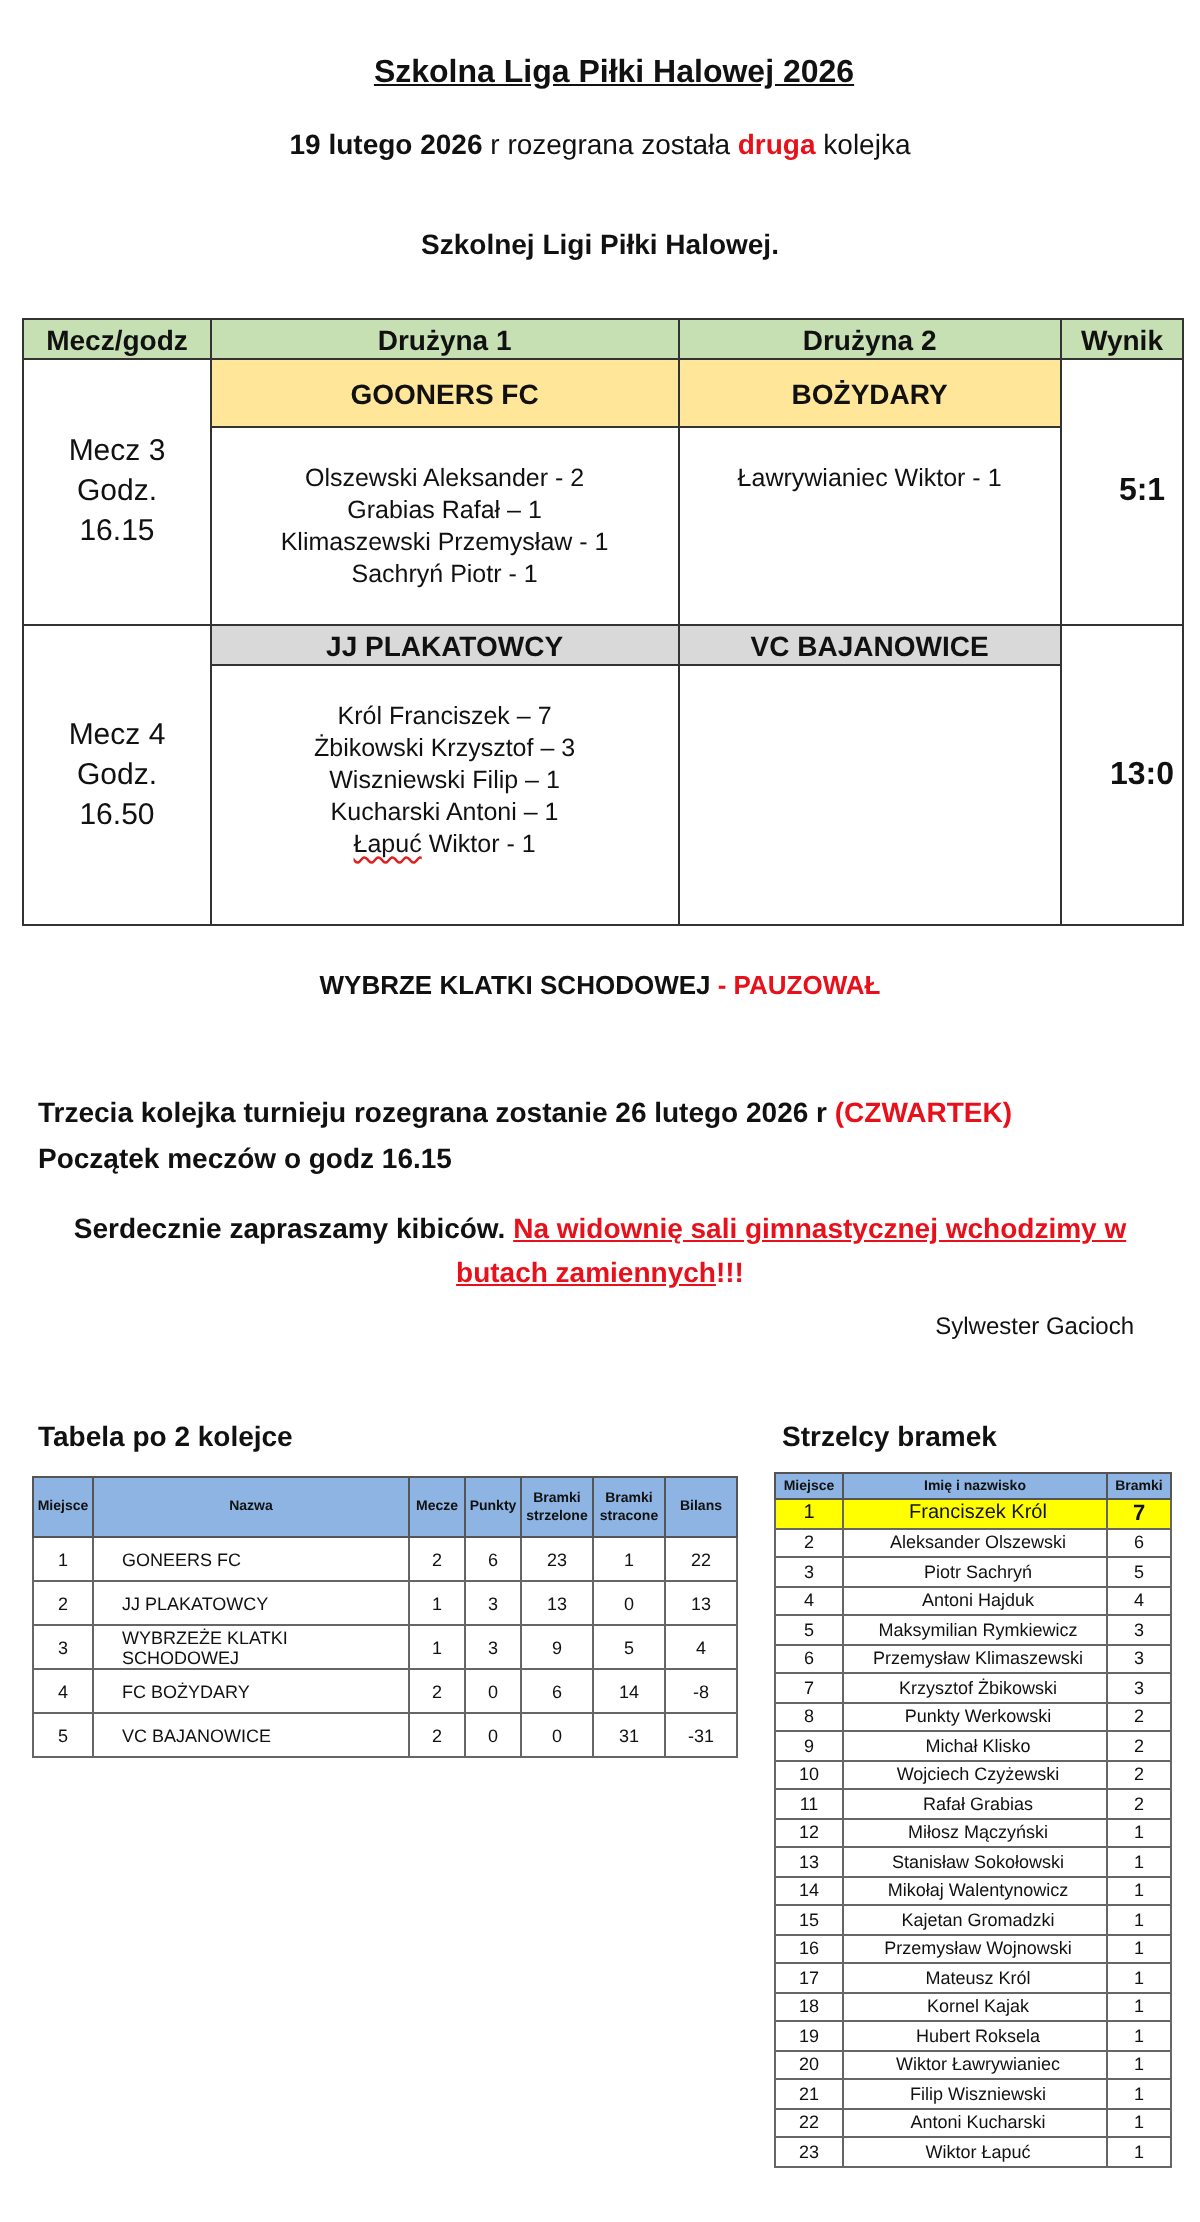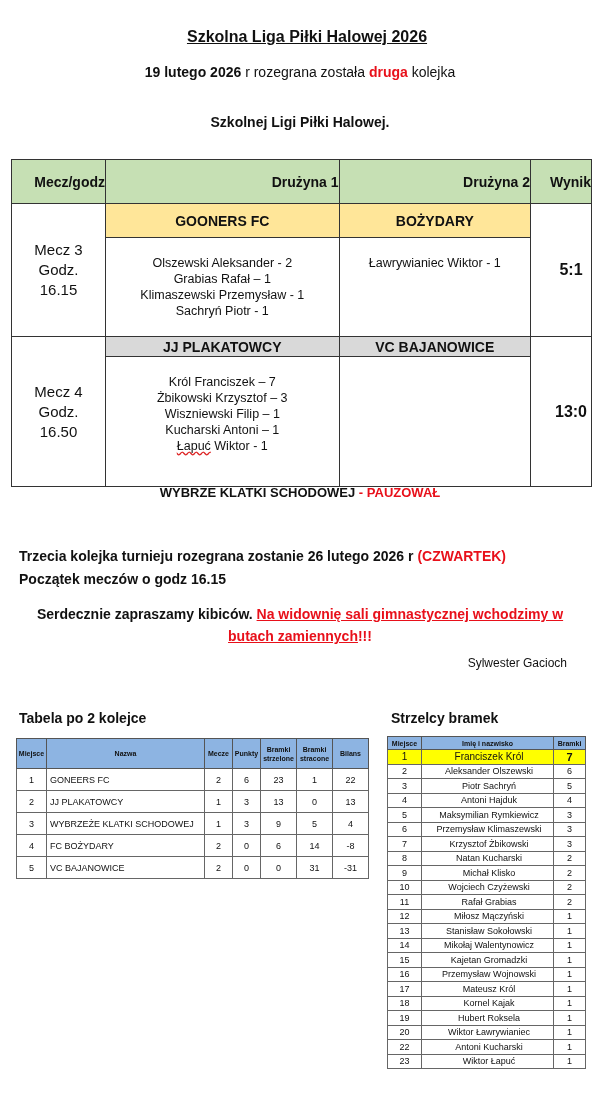--- a/index.html
+++ b/index.html
@@ -9,41 +9,41 @@
     .title { position: absolute; top: 28px; left: 7px; width: 600px; text-align: center;
       font-size: 16px; font-weight: bold; text-decoration: underline; }
     .subtitle { position: absolute; top: 64px; left: 0; width: 600px; text-align: center; font-size: 14px; }
     .subtitle2 { position: absolute; top: 99px; left: 0; width: 600px; text-align: center; font-size: 14px; font-weight: bold; margin-top: 15px; }
     .red { color: #e8101a; }
     b { font-weight: bold; }
 
     
     .match-table { position: absolute; top: 159px; left: 11px; width: 581px; border-collapse: collapse; font-size: 13px; }
     .match-table td, .match-table th { border: 1px solid #333; text-align: center; }
-    .match-table th { background: #c6e0b4; height: 44px; font-size: 14px; font-weight: bold; text-align: right; }
+    .match-table th { background: #c6e0b4; height: 20px; font-size: 14px; font-weight: bold; text-align: center; }
     .mt-when { width: 94px; text-align: center; font-size: 15px; line-height: 20px; vertical-align: middle; }
     .mt-team { background: #ffe699; text-align: center; font-weight: bold; font-size: 14px; height: 34px; }
     .mt-team.grey { background: #d9d9d9; height: 20px; }
     .mt-scorers { vertical-align: top; padding: 17px 6px; font-size: 12.5px; line-height: 16px; }
     .mt-result { width: 61px; text-align: center; font-weight: bold; font-size: 16px; vertical-align: middle; padding-left: 20px; }
     .spell { text-decoration: underline wavy #d22; text-decoration-skip-ink: none; }
 
     .pause { position: absolute; top: 485px; left: 0; width: 600px; text-align: center; font-size: 13px; font-weight: bold; }
     .next1 { position: absolute; top: 548px; left: 19px; font-size: 14px; font-weight: bold; }
     .next2 { position: absolute; top: 571px; left: 19px; font-size: 14px; font-weight: bold; }
     .invite { position: absolute; top: 603px; left: 20px; width: 560px; text-align: center; font-size: 14px; font-weight: bold; line-height: 22px; }
     .invite .u { text-decoration: underline; }
     .signature { position: absolute; top: 656px; right: 33px; font-size: 12px; }
 
     
     .lt-title { position: absolute; top: 710px; left: 19px; font-size: 14px; font-weight: bold; }
     .league-table { position: absolute; top: 738px; left: 16px; width: 353px; border-collapse: collapse; font-size: 9px; }
     .league-table th { background: #8db4e2; font-size: 7px; font-weight: bold; border: 1px solid #555; height: 30px; text-align: center; line-height: 9px; }
     .league-table td { border: 1px solid #666; height: 22px; text-align: center; font-size: 9px; }
-    .league-table td.name { text-align: left; padding-left: 3px; }
+    .league-table td.name { text-align: left; padding-left: 14px; }
 
     
     .sc-title { position: absolute; top: 710px; left: 391px; font-size: 14px; font-weight: bold; }
     .scorer-table { position: absolute; top: 736px; left: 387px; width: 199px; border-collapse: collapse; font-size: 9px; }
     .scorer-table th { background: #8db4e2; font-size: 7px; font-weight: bold; border: 1px solid #555; height: 13px; text-align: center; }
     .scorer-table td { border: 1px solid #666; height: 14.5px; text-align: center; font-size: 9px; line-height: 12px; }
     .scorer-table td.name { text-align: center; padding-left: 3px; }
     .scorer-table tr.top td { background: #ffff00; font-size: 10px; }
     .scorer-table tr.top td.goals { font-weight: bold; font-size: 11px; }
   </style>
@@ -217,21 +217,21 @@
         <td class="name">Przemysław  Klimaszewski</td>
         <td class="goals">3</td>
       </tr>
       <tr>
         <td>7</td>
         <td class="name">Krzysztof  Żbikowski</td>
         <td class="goals">3</td>
       </tr>
       <tr>
         <td>8</td>
-        <td class="name">Natan  Kucharski</td>
+        <td class="name">Punkty  Werkowski</td>
         <td class="goals">2</td>
       </tr>
       <tr>
         <td>9</td>
         <td class="name">Michał  Klisko</td>
         <td class="goals">2</td>
       </tr>
       <tr>
         <td>10</td>
         <td class="name">Wojciech  Czyżewski</td>
@@ -281,20 +281,25 @@
         <td>19</td>
         <td class="name">Hubert  Roksela</td>
         <td class="goals">1</td>
       </tr>
       <tr>
         <td>20</td>
         <td class="name">Wiktor Ławrywianiec</td>
         <td class="goals">1</td>
       </tr>
       <tr>
+        <td>21</td>
+        <td class="name">Filip  Wiszniewski</td>
+        <td class="goals">1</td>
+      </tr>
+      <tr>
         <td>22</td>
         <td class="name">Antoni Kucharski</td>
         <td class="goals">1</td>
       </tr>
       <tr>
         <td>23</td>
         <td class="name">Wiktor  Łapuć</td>
         <td class="goals">1</td>
       </tr>
     </tbody>

